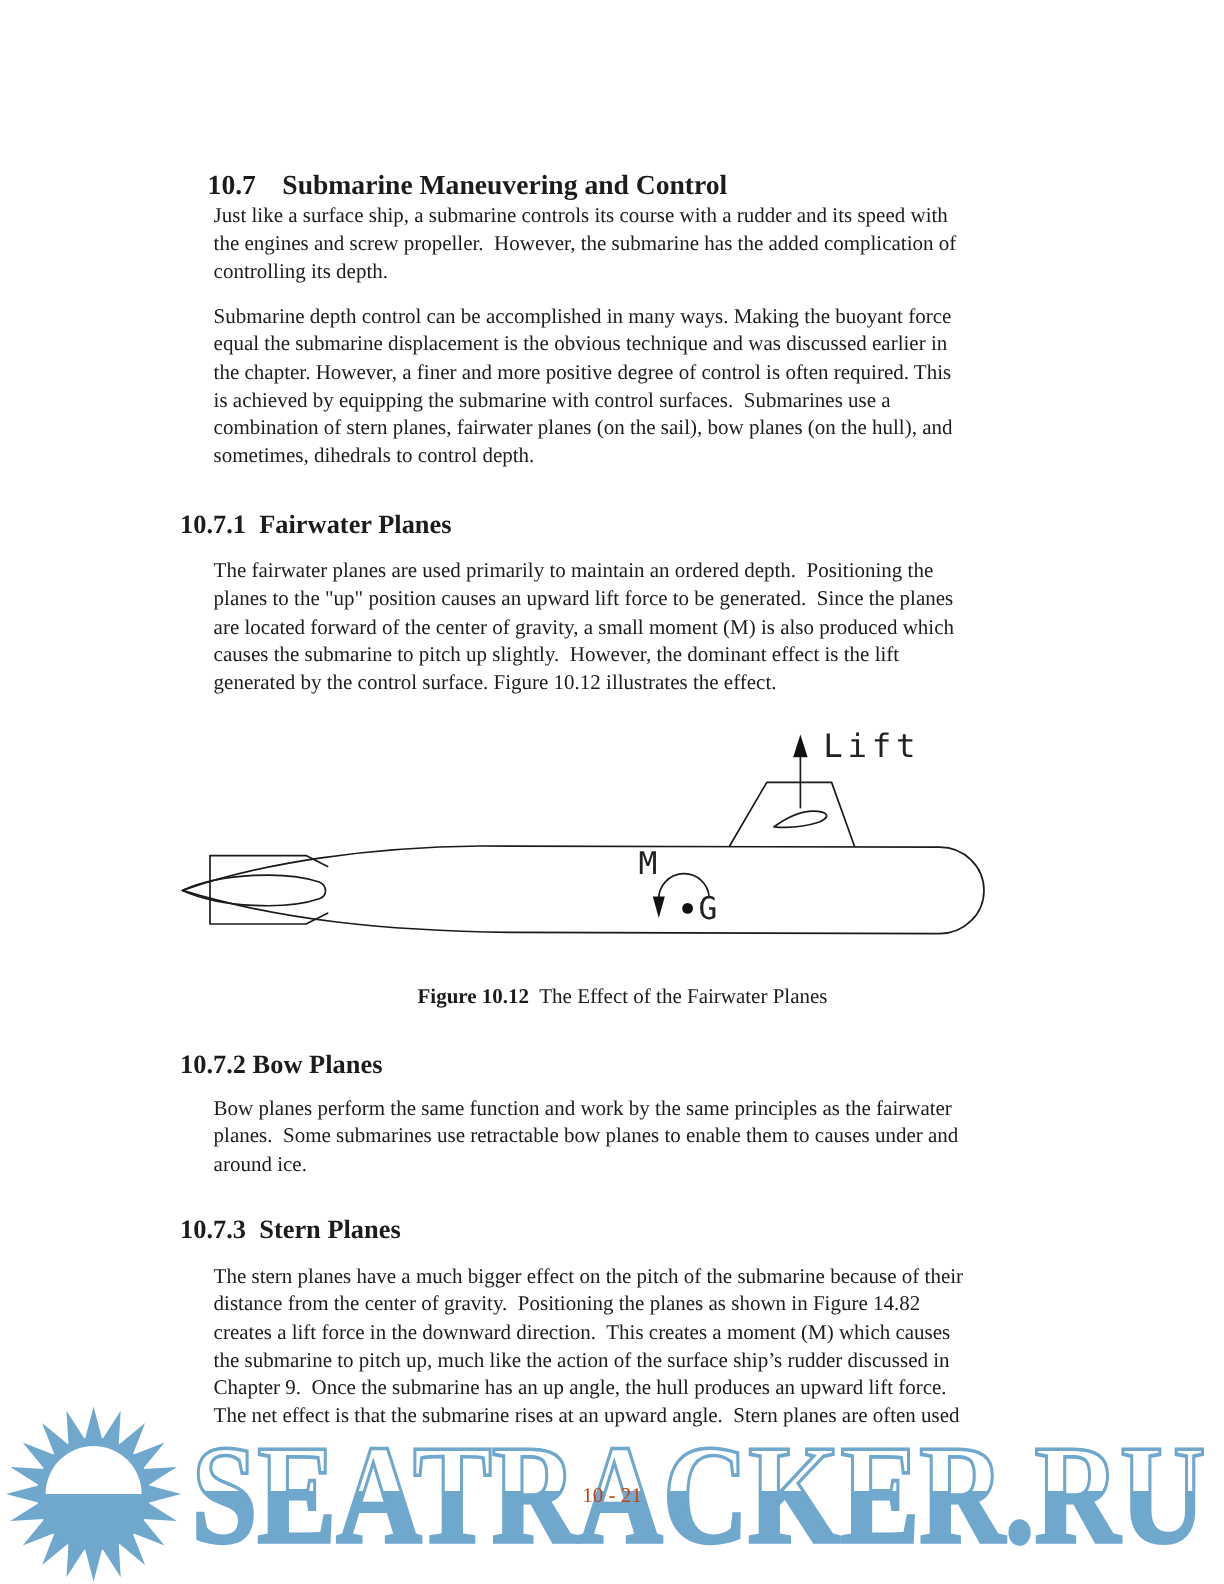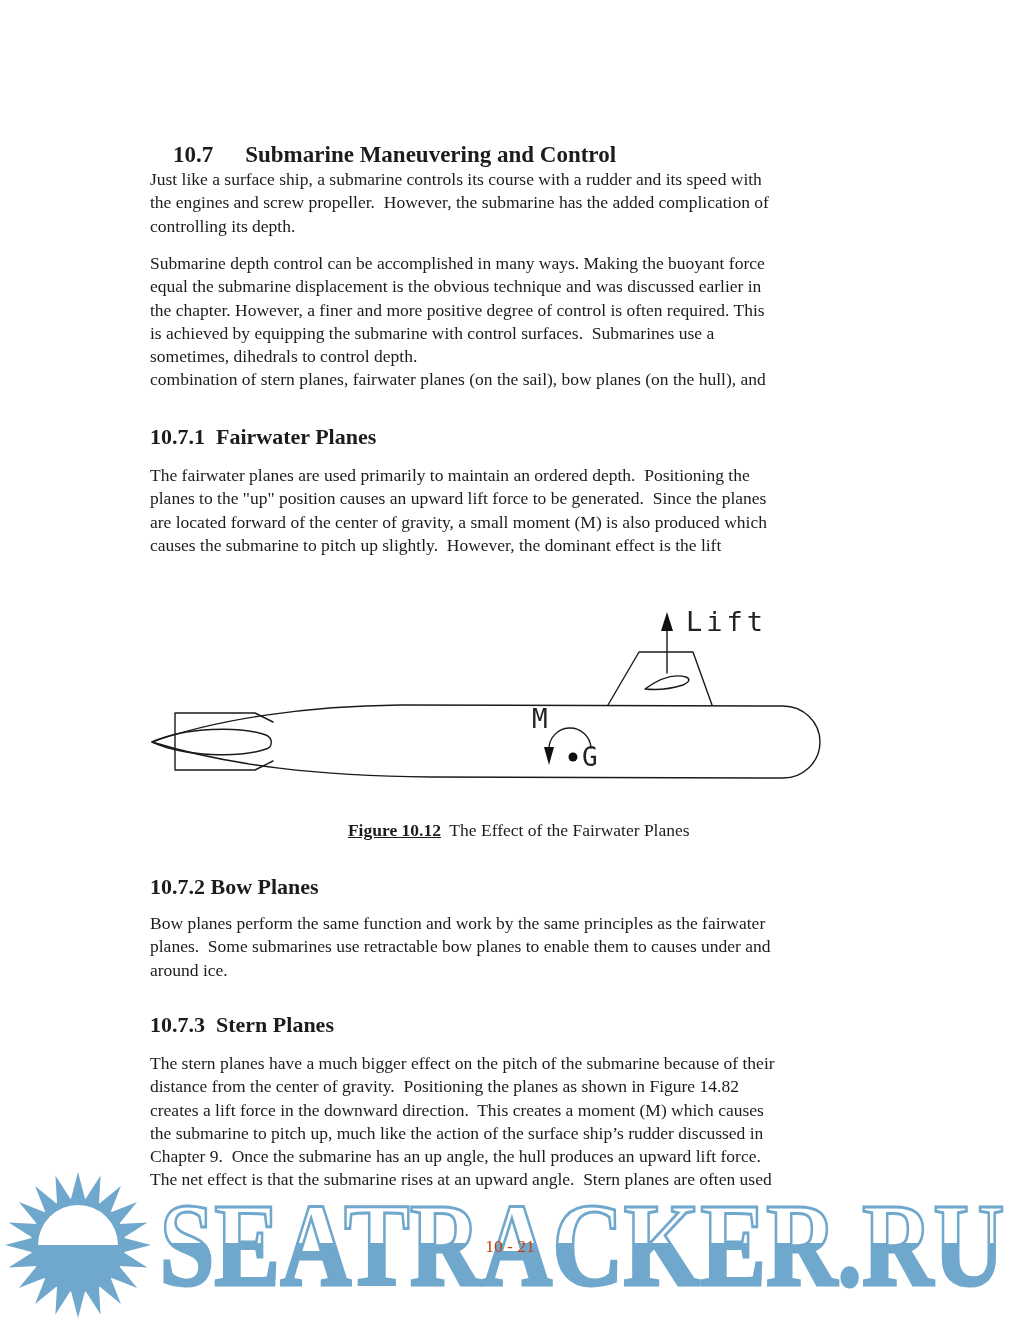--- a/index.html
+++ b/index.html
@@ -11,36 +11,36 @@
     overflow:hidden;
     font-family:"Liberation Serif","DejaVu Serif",serif;
     color:#1c1c1c;
   }
   .abs { position:absolute; }
   .doc-title {
     left:150px; top:116px;
     font-size:23px; font-weight:bold;
     white-space:pre;
   }
-  .doc-title .num { margin-right:32px; }
+  .doc-title .num { margin-right:22px; }
   .body-block {
     left:150px; width:740px;
     font-size:17.5px; line-height:23.25px;
   }
-  .tline { white-space:pre; }
+  .tline { white-space:pre;margin-left:28px; }
   .subhead {
     left:150px;
     font-size:22px; font-weight:bold;
     white-space:pre;
   }
   .caption {
     left:150px; width:720px; top:799px;
     font-size:17.5px; text-align:center; white-space:pre;
   }
-  .caption .cap-label { font-weight:bold;text-decoration:underline; }
+  .caption .cap-label { font-weight:bold; }
   .fig-svg { left:140px; top:597px; }
   .wm-svg { left:0; top:1168px; }
   .pagenum {
     left:150px; width:720px; top:1236px;
     font-size:17.5px; text-align:center;
     color:#c2410c; z-index:5;
   }
   svg text.cadfont {
     font-family:"DejaVu Sans Mono","Liberation Mono",monospace;
     fill:#222222;
@@ -63,31 +63,32 @@
       <div class="tline">Just like a surface ship, a submarine controls its course with a rudder and its speed with</div>
       <div class="tline">the engines and screw propeller.  However, the submarine has the added complication of</div>
       <div class="tline">controlling its depth.</div>
     </div>
 
   <div class="abs body-block" style="top:252px;">
       <div class="tline">Submarine depth control can be accomplished in many ways. Making the buoyant force</div>
       <div class="tline">equal the submarine displacement is the obvious technique and was discussed earlier in</div>
       <div class="tline">the chapter. However, a finer and more positive degree of control is often required. This</div>
       <div class="tline">is achieved by equipping the submarine with control surfaces.  Submarines use a</div>
+      <div class="tline">combination of stern planes, fairwater planes (on the sail), bow planes (on the hull), and</div>
       <div class="tline">sometimes, dihedrals to control depth.</div>
-      <div class="tline">combination of stern planes, fairwater planes (on the sail), bow planes (on the hull), and</div>
     </div>
 
   <div class="abs subhead" style="top:424px;">10.7.1  Fairwater Planes</div>
 
   <div class="abs body-block" style="top:464px;">
       <div class="tline">The fairwater planes are used primarily to maintain an ordered depth.  Positioning the</div>
       <div class="tline">planes to the "up" position causes an upward lift force to be generated.  Since the planes</div>
       <div class="tline">are located forward of the center of gravity, a small moment (M) is also produced which</div>
       <div class="tline">causes the submarine to pitch up slightly.  However, the dominant effect is the lift</div>
+      <div class="tline">generated by the control surface. Figure 10.12 illustrates the effect.</div>
     </div>
 
   <svg class="abs fig-svg" width="700" height="200" viewBox="0 0 700 200">
     <g fill="none" stroke="#1a1a1a" stroke-width="1.4" stroke-linejoin="round" stroke-linecap="round">
 
       <path d="M 12,145 C 80,121 170,109 260,108 L 643,109 A 37,36 0 0 1 643,181 L 290,180 C 180,179 90,169 12,145 Z"></path>
 
       <path d="M 133,125 L 115,116 L 35,116 L 35,173 L 115,173 L 133,164"></path>
 
       <path d="M 12,145 C 45,130 100,129 126,138 C 133,141 133,150 126,152 C 100,161 45,160 12,145 Z"></path>

